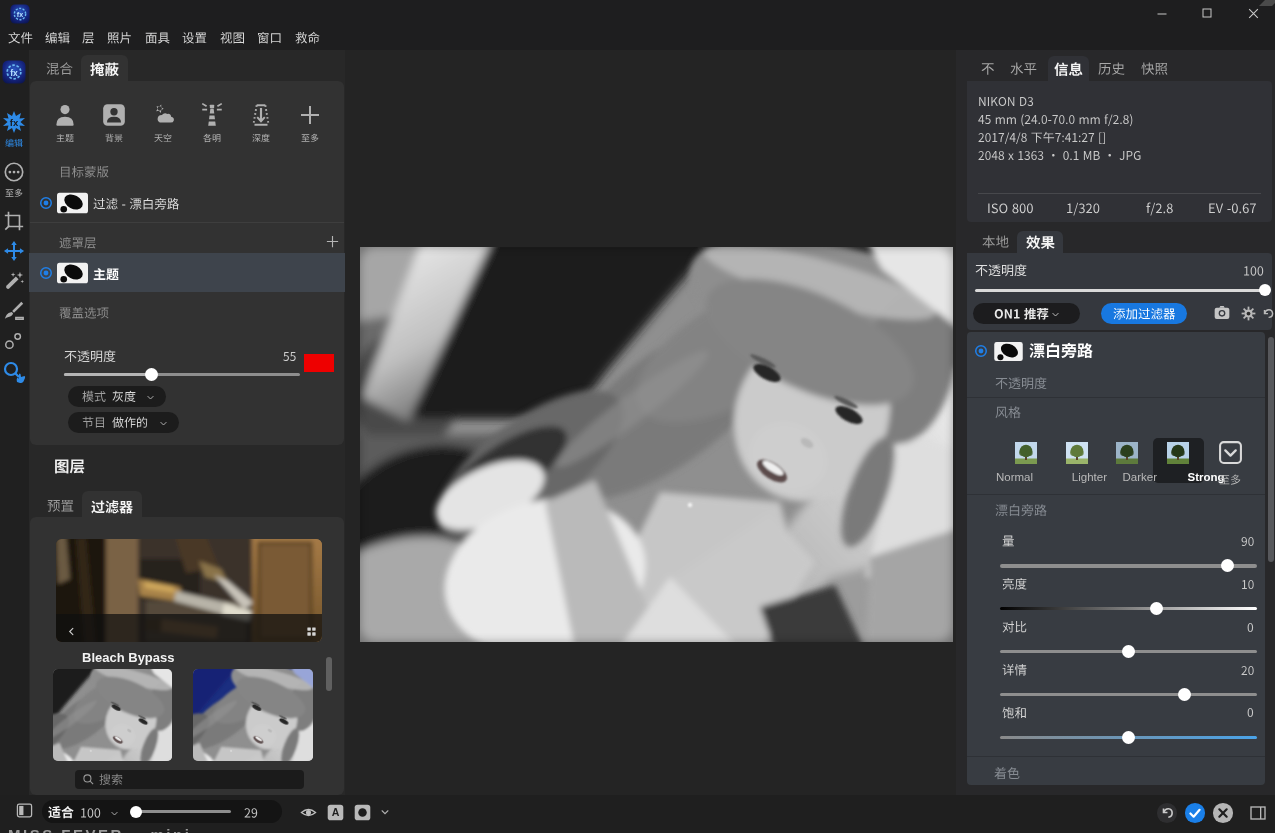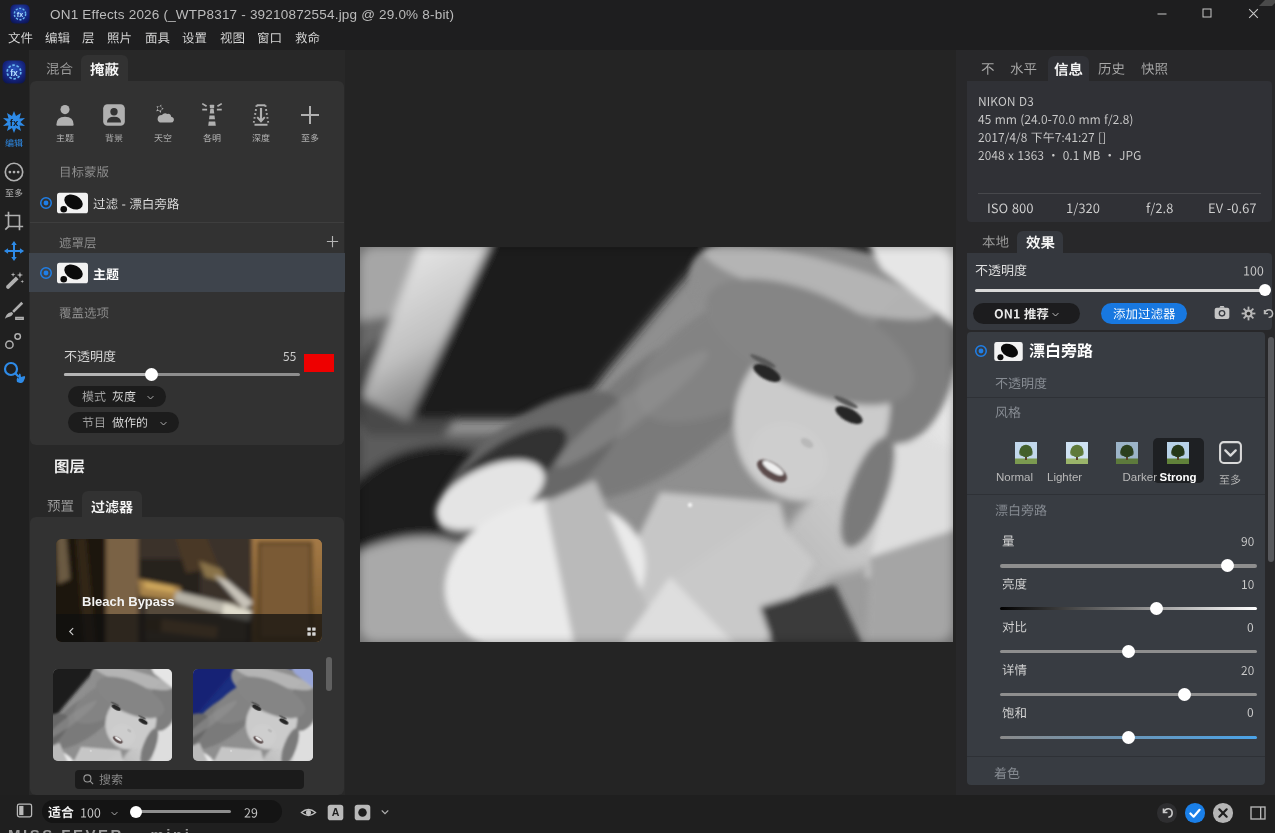--- a/index.html
+++ b/index.html
@@ -11,21 +11,20 @@
         <radialGradient id="lg1" cx="0.5" cy="0.38" r="0.85">
           <stop offset="0" stop-color="#2a55c0"></stop>
           <stop offset="0.55" stop-color="#14227a"></stop>
           <stop offset="1" stop-color="#070d33"></stop>
         </radialGradient>
       </defs>
       <rect x="0.5" y="0.5" width="23" height="23" rx="5.5" fill="url(#lg1)"></rect>
       <circle cx="12" cy="12" r="6.8" fill="none" stroke="#6ab8f0" stroke-width="1.7" stroke-dasharray="2.6 1.7"></circle>
       <text x="12" y="15.5" font-family="Liberation Sans" font-size="8.5" font-weight="bold" fill="#b5e0ff" text-anchor="middle">fx</text>
     </svg>
-    <div style="position:absolute;left:50px;top:7px;font:13.5px 'Liberation Sans',sans-serif;color:#bcbcbc;letter-spacing:0.2px">ON1 Effects 2026 (_WTP8317 - 39210872554.jpg @ 29.0% 8-bit)</div>
     <svg style="position:absolute;left:1156.0px;top:8.0px" width="12" height="12" viewBox="0 0 24 24">
       <path d="M3 12 L21 12" stroke="#c8c8c8" stroke-width="2"></path>
     </svg>
     <svg style="position:absolute;left:1201.0px;top:7.0px" width="12" height="12" viewBox="0 0 24 24">
       <rect x="4" y="4" width="16" height="16" fill="none" stroke="#c8c8c8" stroke-width="2"></rect>
     </svg>
     <svg style="position:absolute;left:1246.5px;top:6.5px" width="13" height="13" viewBox="0 0 24 24">
       <path d="M4 4 L20 20 M20 4 L4 20" stroke="#c8c8c8" stroke-width="2"></path>
     </svg>
     <div style="position:absolute;left:1262.0px;top:0.0px;width:13.0px;height:6.0px;background:#4a4a4a;transform:skewX(-45deg)"></div>
@@ -313,21 +312,21 @@
 <path d="M90,80 L106,79 L105,93 L89,91 Z" fill="#55422a"></path>
 <rect x="196" y="-5" width="76" height="114" fill="url(#cab)"></rect>
 <rect x="203" y="4" width="52" height="96" fill="#7a5a34"></rect>
 <path d="M203,4 L255,4 L255,100 L203,100 Z" fill="none" stroke="#5a4224" stroke-width="3"></path>
 </g>
 </svg>
     <div style="position:absolute;left:56.0px;top:614.0px;width:266.0px;height:28.0px;background:rgba(15,15,15,0.72);border-radius:0 0 6px 6px"></div>
     <svg style="position:absolute;left:65.5px;top:625.5px" width="11" height="11" viewBox="0 0 24 24">
       <path d="M15 5 L8 12 L15 19" fill="none" stroke="#cfcfcf" stroke-width="2.4" stroke-linecap="round"></path>
     </svg>
-    <div style="position:absolute;left:82px;top:594px;font:bold 13px 'Liberation Sans',sans-serif;color:#f2f2f2">Bleach Bypass</div>
+    <div style="position:absolute;left:82px;top:650px;font:bold 13px 'Liberation Sans',sans-serif;color:#f2f2f2">Bleach Bypass</div>
     <svg style="position:absolute;left:305.5px;top:625.5px" width="11" height="11" viewBox="0 0 24 24">
       <g fill="#d5d5d5">
         <rect x="3" y="3" width="7.5" height="7.5" rx="1"></rect>
         <rect x="13.5" y="3" width="7.5" height="7.5" rx="1"></rect>
         <rect x="3" y="13.5" width="7.5" height="7.5" rx="1"></rect>
         <rect x="13.5" y="13.5" width="7.5" height="7.5" rx="1"></rect>
       </g>
     </svg>
     <svg style="position:absolute;left:53px;top:669px;border-radius:5px" width="119" height="92" viewBox="215 8 362 281" preserveAspectRatio="none">
       <defs>
@@ -689,39 +688,39 @@
     </svg>
     <div style="position:absolute;left:996px;top:471px;width:60px;text-align:left;font:normal 11.5px 'Liberation Sans',sans-serif;color:#b9b9b9">Normal</div>
     <svg style="position:absolute;left:1066px;top:442px" width="22" height="22" viewBox="0 0 22 22">
       <rect width="22" height="22" fill="#cfe2f2"></rect>
       <rect y="16.5" width="22" height="5.5" fill="#9ab46a"></rect>
       <rect x="10" y="12" width="2" height="6" fill="#5a452c"></rect>
       <circle cx="11" cy="9" r="6.2" fill="#5f7a3a"></circle>
       <circle cx="7.5" cy="10.5" r="3.4" fill="#5f7a3a" opacity="0.85"></circle>
       <circle cx="14.5" cy="10.8" r="3.2" fill="#5f7a3a" opacity="0.85"></circle>
     </svg>
-    <div style="position:absolute;left:1047px;top:471px;width:60px;text-align:left;font:normal 11.5px 'Liberation Sans',sans-serif;color:#b9b9b9">Lighter</div>
+    <div style="position:absolute;left:1047px;top:471px;width:60px;text-align:right;font:normal 11.5px 'Liberation Sans',sans-serif;color:#b9b9b9">Lighter</div>
     <svg style="position:absolute;left:1116px;top:442px" width="22" height="22" viewBox="0 0 22 22">
       <rect width="22" height="22" fill="#9cb4c8"></rect>
       <rect y="16.5" width="22" height="5.5" fill="#5d7a3c"></rect>
       <rect x="10" y="12" width="2" height="6" fill="#5a452c"></rect>
       <circle cx="11" cy="9" r="6.2" fill="#2c401e"></circle>
       <circle cx="7.5" cy="10.5" r="3.4" fill="#2c401e" opacity="0.85"></circle>
       <circle cx="14.5" cy="10.8" r="3.2" fill="#2c401e" opacity="0.85"></circle>
     </svg>
     <div style="position:absolute;left:1097px;top:471px;width:60px;text-align:right;font:normal 11.5px 'Liberation Sans',sans-serif;color:#b9b9b9">Darker</div>
     <svg style="position:absolute;left:1167px;top:442px" width="22" height="22" viewBox="0 0 22 22">
       <rect width="22" height="22" fill="#b8d2e8"></rect>
       <rect y="16.5" width="22" height="5.5" fill="#61823a"></rect>
       <rect x="10" y="12" width="2" height="6" fill="#5a452c"></rect>
       <circle cx="11" cy="9" r="6.2" fill="#26381a"></circle>
       <circle cx="7.5" cy="10.5" r="3.4" fill="#26381a" opacity="0.85"></circle>
       <circle cx="14.5" cy="10.8" r="3.2" fill="#26381a" opacity="0.85"></circle>
     </svg>
-    <div style="position:absolute;left:1148px;top:471px;width:60px;text-align:center;font:bold 11.5px 'Liberation Sans',sans-serif;color:#ffffff">Strong</div>
+    <div style="position:absolute;left:1176px;top:471px;width:60px;text-align:center;font:bold 11.5px 'Liberation Sans',sans-serif;color:#ffffff">Strong</div>
     <svg style="position:absolute;left:1217.5px;top:439.5px" width="25" height="25" viewBox="0 0 24 24">
       <rect x="2" y="2" width="20" height="20" rx="3.5" fill="none" stroke="#d9d9d9" stroke-width="2"></rect>
       <path d="M7 10 L12 15 L17 10" fill="none" stroke="#d9d9d9" stroke-width="2.2" stroke-linecap="round" stroke-linejoin="round"></path>
     </svg>
     <svg style="position:absolute;left:1219.0px;top:471.2px;overflow:visible" width="22" height="16" viewBox="0 0 22 16">
       <path transform="translate(0 12.8)" d="M1.6 -4.7C2 -4.8 2.6 -4.8 8.6 -5.1C8.9 -4.8 9.1 -4.5 9.3 -4.3L10 -4.8C9.4 -5.6 8.2 -6.6 7.2 -7.4L6.5 -6.9C7 -6.6 7.5 -6.2 7.9 -5.8L2.8 -5.6C3.5 -6.2 4.2 -7 4.9 -7.9H10.1V-8.6H0.8V-7.9H3.8C3.1 -7 2.4 -6.2 2.1 -6C1.8 -5.7 1.6 -5.5 1.3 -5.5C1.4 -5.2 1.6 -4.8 1.6 -4.7ZM5.1 -4.6V-3.1H1.6V-2.4H5.1V-0.3H0.6V0.5H10.4V-0.3H5.9V-2.4H9.5V-3.1H5.9V-4.6Z M16 -9.3C15.3 -8.3 14 -7.3 12.2 -6.5C12.4 -6.4 12.7 -6.1 12.8 -6C13.8 -6.4 14.6 -7 15.4 -7.5H18.5C17.9 -6.9 17.2 -6.3 16.3 -5.8C15.9 -6.1 15.3 -6.5 14.9 -6.7L14.3 -6.3C14.7 -6.1 15.2 -5.7 15.6 -5.4C14.4 -4.8 13.1 -4.4 11.9 -4.2C12 -4 12.2 -3.7 12.3 -3.5C15.1 -4.1 18.3 -5.5 19.8 -8L19.2 -8.3L19.1 -8.3H16.2C16.5 -8.5 16.7 -8.8 16.9 -9.1ZM17.8 -5.4C17 -4.3 15.4 -3.1 13.2 -2.3C13.4 -2.2 13.6 -1.9 13.7 -1.7C15.1 -2.2 16.2 -2.9 17.2 -3.7H20.2C19.6 -2.8 18.8 -2.1 17.9 -1.6C17.5 -1.9 16.9 -2.4 16.5 -2.7L15.8 -2.3C16.2 -1.9 16.7 -1.5 17.1 -1.2C15.6 -0.5 13.7 -0.1 11.8 0.1C12 0.3 12.1 0.7 12.2 0.9C16.1 0.4 19.8 -0.8 21.4 -4.1L20.8 -4.4L20.7 -4.4H18C18.3 -4.7 18.5 -4.9 18.7 -5.2Z" fill="#b9b9b9"></path>
     </svg>
     <div style="position:absolute;left:967.0px;top:494.0px;width:298.0px;height:1.0px;background:#2e3136"></div>
     <svg style="position:absolute;left:995.0px;top:499.9px;overflow:visible" width="52" height="20" viewBox="0 0 52 20">
       <path transform="translate(0 15.1)" d="M9.6 -1.4C10.4 -0.8 11.3 0.1 11.7 0.7L12.5 0.2C12 -0.4 11.1 -1.2 10.3 -1.8ZM4.8 -4.7V-4H11.6V-4.7ZM5.6 -1.8C5.1 -1.1 4.2 -0.3 3.4 0.2C3.7 0.4 4 0.6 4.2 0.8C5 0.2 5.9 -0.7 6.4 -1.5ZM1.1 -10C1.9 -9.6 2.8 -9 3.3 -8.6L3.8 -9.4C3.3 -9.8 2.4 -10.4 1.6 -10.7ZM0.5 -6.5C1.2 -6.1 2.2 -5.5 2.6 -5.1L3.1 -5.9C2.6 -6.3 1.7 -6.9 1 -7.2ZM0.8 0.2 1.6 0.8C2.2 -0.4 3 -2 3.5 -3.3L2.9 -4C2.3 -2.5 1.4 -0.8 0.8 0.2ZM4.5 -8.6V-5.5H11.9V-8.6H9.6V-9.6H12.3V-10.4H4V-9.6H6.7V-8.6ZM7.5 -9.6H8.8V-8.6H7.5ZM4 -3.1V-2.3H7.7V0C7.7 0.1 7.6 0.2 7.5 0.2C7.3 0.2 6.8 0.2 6.2 0.2C6.3 0.4 6.4 0.8 6.4 1C7.3 1 7.8 1 8.2 0.9C8.6 0.8 8.6 0.5 8.6 0V-2.3H12.5V-3.1ZM5.4 -7.9H6.7V-6.3H5.4ZM7.5 -7.9H8.8V-6.3H7.5ZM9.6 -7.9H11V-6.3H9.6Z M18.8 -11C18.6 -10.3 18.3 -9.5 18.1 -8.8H14.9V1H15.8V0.1H23.1V1H24.2V-8.8H19.1C19.4 -9.4 19.7 -10.1 20 -10.8ZM15.8 -0.9V-3.9H23.1V-0.9ZM15.8 -4.9V-7.9H23.1V-4.9Z M34.7 -8.9C34.5 -8.4 34.2 -7.8 33.9 -7.3H30.7L31.2 -7.5C31 -7.9 30.6 -8.4 30.2 -8.9ZM31.7 -10.7C31.9 -10.4 32 -10.1 32.2 -9.7H27.1V-8.9H30L29.3 -8.6C29.6 -8.2 30 -7.7 30.2 -7.3H27.1V-5.2H28V-6.5H37V-5.2H37.9V-7.3H34.9C35.2 -7.7 35.5 -8.1 35.7 -8.6L34.8 -8.9H37.9V-9.7H33.3C33.2 -10.1 32.9 -10.6 32.6 -11ZM31.7 -5.9C31.9 -5.6 32.1 -5.1 32.2 -4.8H26.7V-3.9H30.3C30 -2 29.3 -0.5 26.4 0.2C26.6 0.4 26.8 0.8 26.9 1C29.1 0.4 30.2 -0.6 30.8 -1.9H35.6C35.5 -0.7 35.3 -0.2 35.1 0C35 0.1 34.8 0.1 34.6 0.1C34.3 0.1 33.5 0.1 32.7 0C32.8 0.3 33 0.6 33 0.9C33.8 0.9 34.6 0.9 35 0.9C35.4 0.9 35.7 0.8 35.9 0.6C36.3 0.3 36.5 -0.5 36.7 -2.3C36.7 -2.4 36.7 -2.7 36.7 -2.7H31.1C31.2 -3.1 31.3 -3.5 31.3 -3.9H38.3V-4.8H33.4C33.2 -5.2 33 -5.7 32.7 -6.1Z M41 -9.5H43.5V-7.2H41ZM39.5 -0.5 39.7 0.4C41 0.1 42.9 -0.4 44.7 -0.8L44.6 -1.7L42.9 -1.3V-3.6H44.3C44.4 -3.4 44.6 -3.2 44.7 -3C45 -3.1 45.3 -3.2 45.5 -3.4V1H46.4V0.5H49.7V1H50.6V-3.3L51 -3.1C51.2 -3.4 51.5 -3.8 51.6 -4C50.5 -4.4 49.5 -5.1 48.7 -5.9C49.5 -6.9 50.2 -8 50.6 -9.4L50 -9.6L49.8 -9.6H47.3C47.4 -10 47.6 -10.3 47.7 -10.7L46.8 -10.9C46.3 -9.4 45.4 -7.9 44.4 -6.9V-10.4H40.2V-6.4H42V-1.1L41 -0.9V-5.1H40.2V-0.7ZM46.4 -0.3V-2.8H49.7V-0.3ZM49.4 -8.7C49 -7.9 48.6 -7.2 48 -6.6C47.5 -7.2 47.1 -7.9 46.7 -8.5L46.9 -8.7ZM46.1 -3.7C46.8 -4.1 47.5 -4.6 48.1 -5.2C48.6 -4.7 49.3 -4.1 50 -3.7ZM47.5 -5.9C46.6 -5 45.6 -4.3 44.5 -3.9V-4.5H42.9V-6.4H44.4V-6.8C44.6 -6.6 44.9 -6.4 45.1 -6.2C45.5 -6.6 45.9 -7.1 46.3 -7.7C46.6 -7.1 47 -6.5 47.5 -5.9Z" fill="#878c93"></path>

